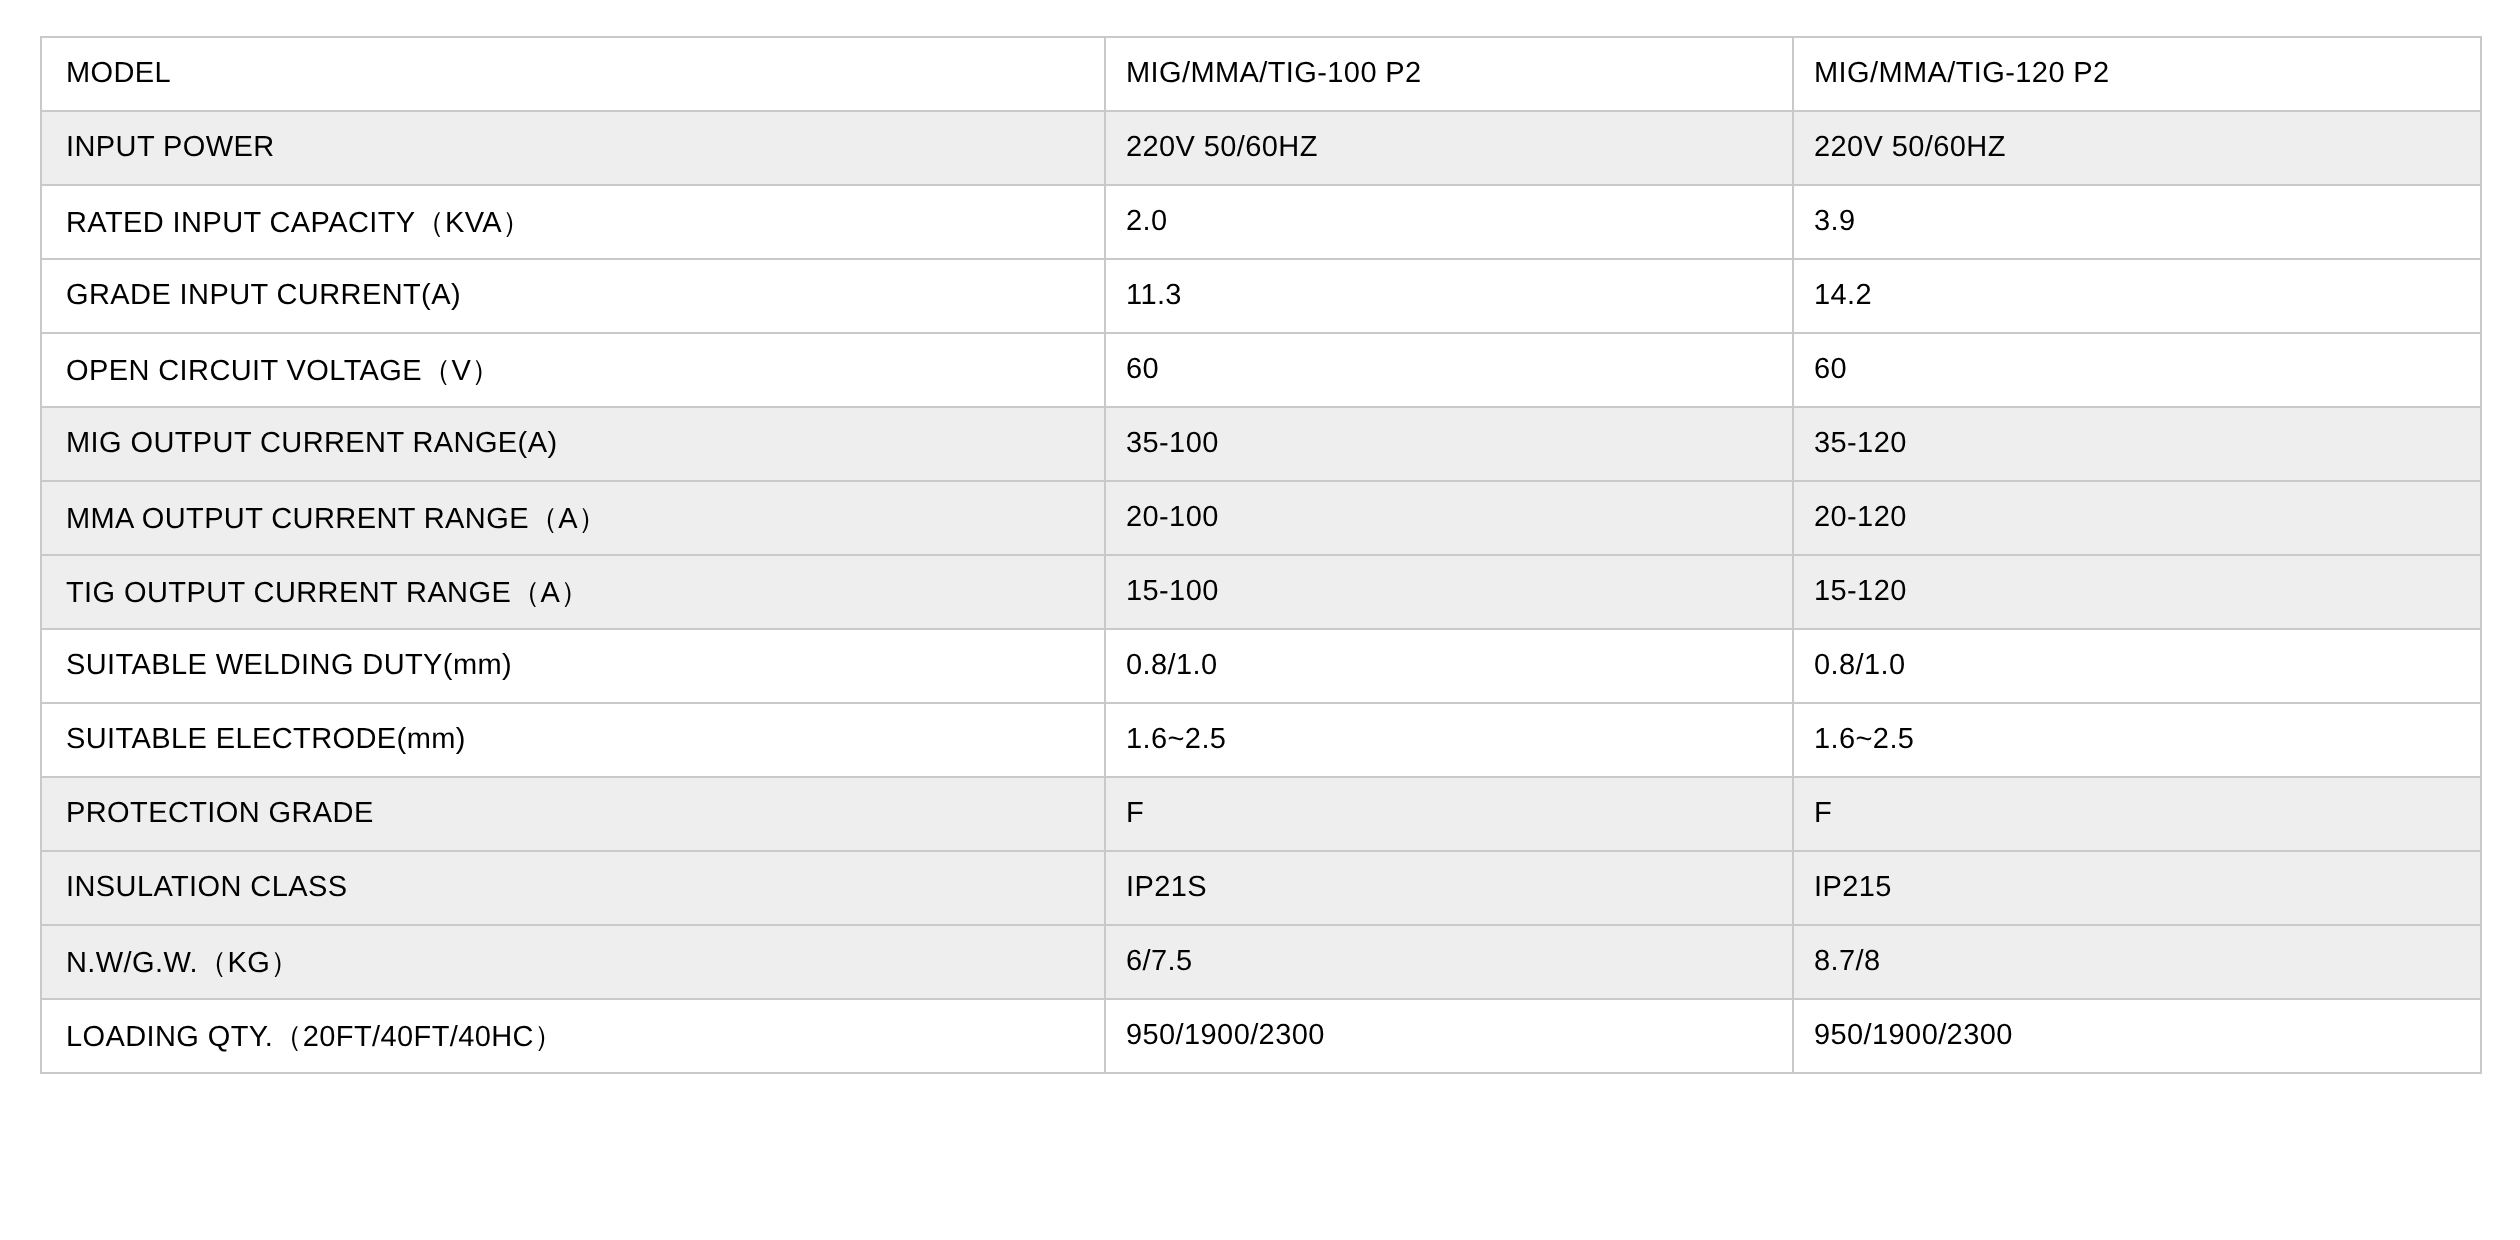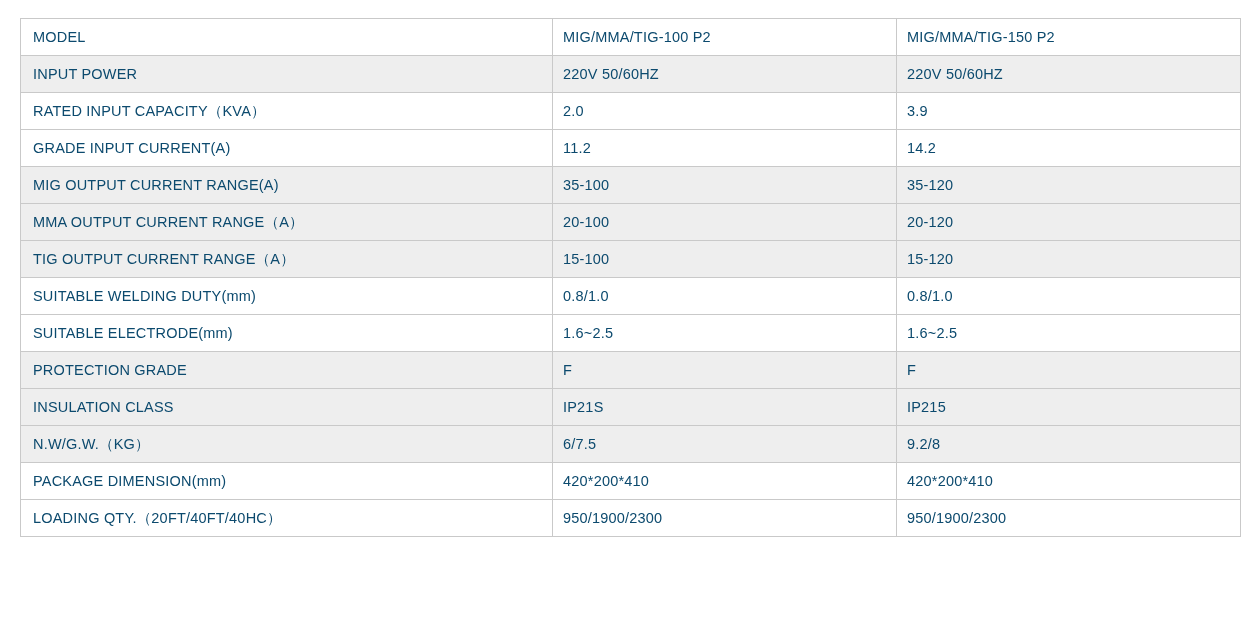--- a/index.html
+++ b/index.html
@@ -28,21 +28,21 @@
   }
   table.spec-table col.c0 { width: 532px; }
   table.spec-table col.c1 { width: 344px; }
   table.spec-table col.c2 { width: 344px; }
   table.spec-table td {
     border: 1px solid #c9c9c9;
     padding: 0 10px;
     height: 36px;
     font-size: 14.5px;
     letter-spacing: 0.2px;
-    color: #0c4a6e;
+    color: #000000;
     vertical-align: middle;
     white-space: nowrap;
     overflow: hidden;
   }
   table.spec-table tr.odd td {
     background: #ffffff;
   }
   table.spec-table tr.even td {
     background: #eeeeee;
     margin-left: 21px;
@@ -58,36 +58,41 @@
   <table class="spec-table">
     <colgroup>
       <col class="c0">
       <col class="c1">
       <col class="c2">
     </colgroup>
     <tbody>
       <tr class="odd">
         <td class="label">MODEL</td>
         <td>MIG/MMA/TIG-100 P2</td>
-        <td>MIG/MMA/TIG-150 P2</td>
+        <td>MIG/MMA/TIG-120 P2</td>
       </tr>
       <tr class="even">
         <td class="label">INPUT POWER</td>
         <td>220V 50/60HZ</td>
         <td>220V 50/60HZ</td>
       </tr>
       <tr class="odd">
         <td class="label">RATED INPUT CAPACITY（KVA）</td>
         <td>2.0</td>
         <td>3.9</td>
       </tr>
       <tr class="odd">
         <td class="label">GRADE INPUT CURRENT(A)</td>
-        <td>11.2</td>
+        <td>11.3</td>
         <td>14.2</td>
+      </tr>
+      <tr class="odd">
+        <td class="label">OPEN CIRCUIT VOLTAGE（V）</td>
+        <td>60</td>
+        <td>60</td>
       </tr>
       <tr class="even">
         <td class="label">MIG OUTPUT CURRENT RANGE(A)</td>
         <td>35-100</td>
         <td>35-120</td>
       </tr>
       <tr class="even">
         <td class="label">MMA OUTPUT CURRENT RANGE（A）</td>
         <td>20-100</td>
         <td>20-120</td>
@@ -113,26 +118,21 @@
         <td>F</td>
       </tr>
       <tr class="even">
         <td class="label">INSULATION CLASS</td>
         <td>IP21S</td>
         <td>IP215</td>
       </tr>
       <tr class="even">
         <td class="label">N.W/G.W.（KG）</td>
         <td>6/7.5</td>
-        <td>9.2/8</td>
-      </tr>
-      <tr class="odd">
-        <td class="label">PACKAGE DIMENSION(mm)</td>
-        <td>420*200*410</td>
-        <td>420*200*410</td>
+        <td>8.7/8</td>
       </tr>
       <tr class="odd">
         <td class="label">LOADING QTY.（20FT/40FT/40HC）</td>
         <td>950/1900/2300</td>
         <td>950/1900/2300</td>
       </tr>
     </tbody>
   </table>
 </div>
 

